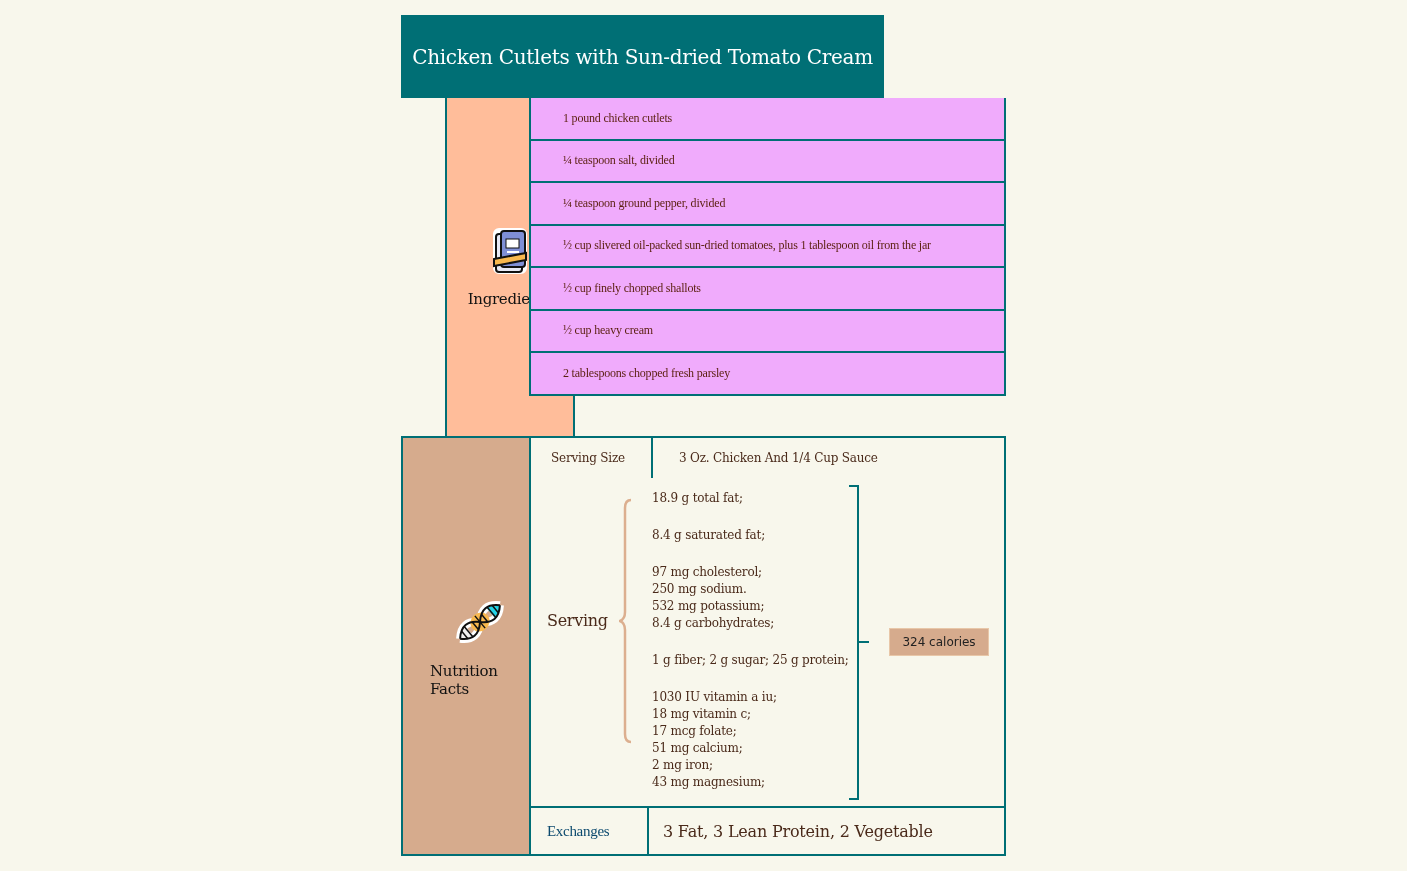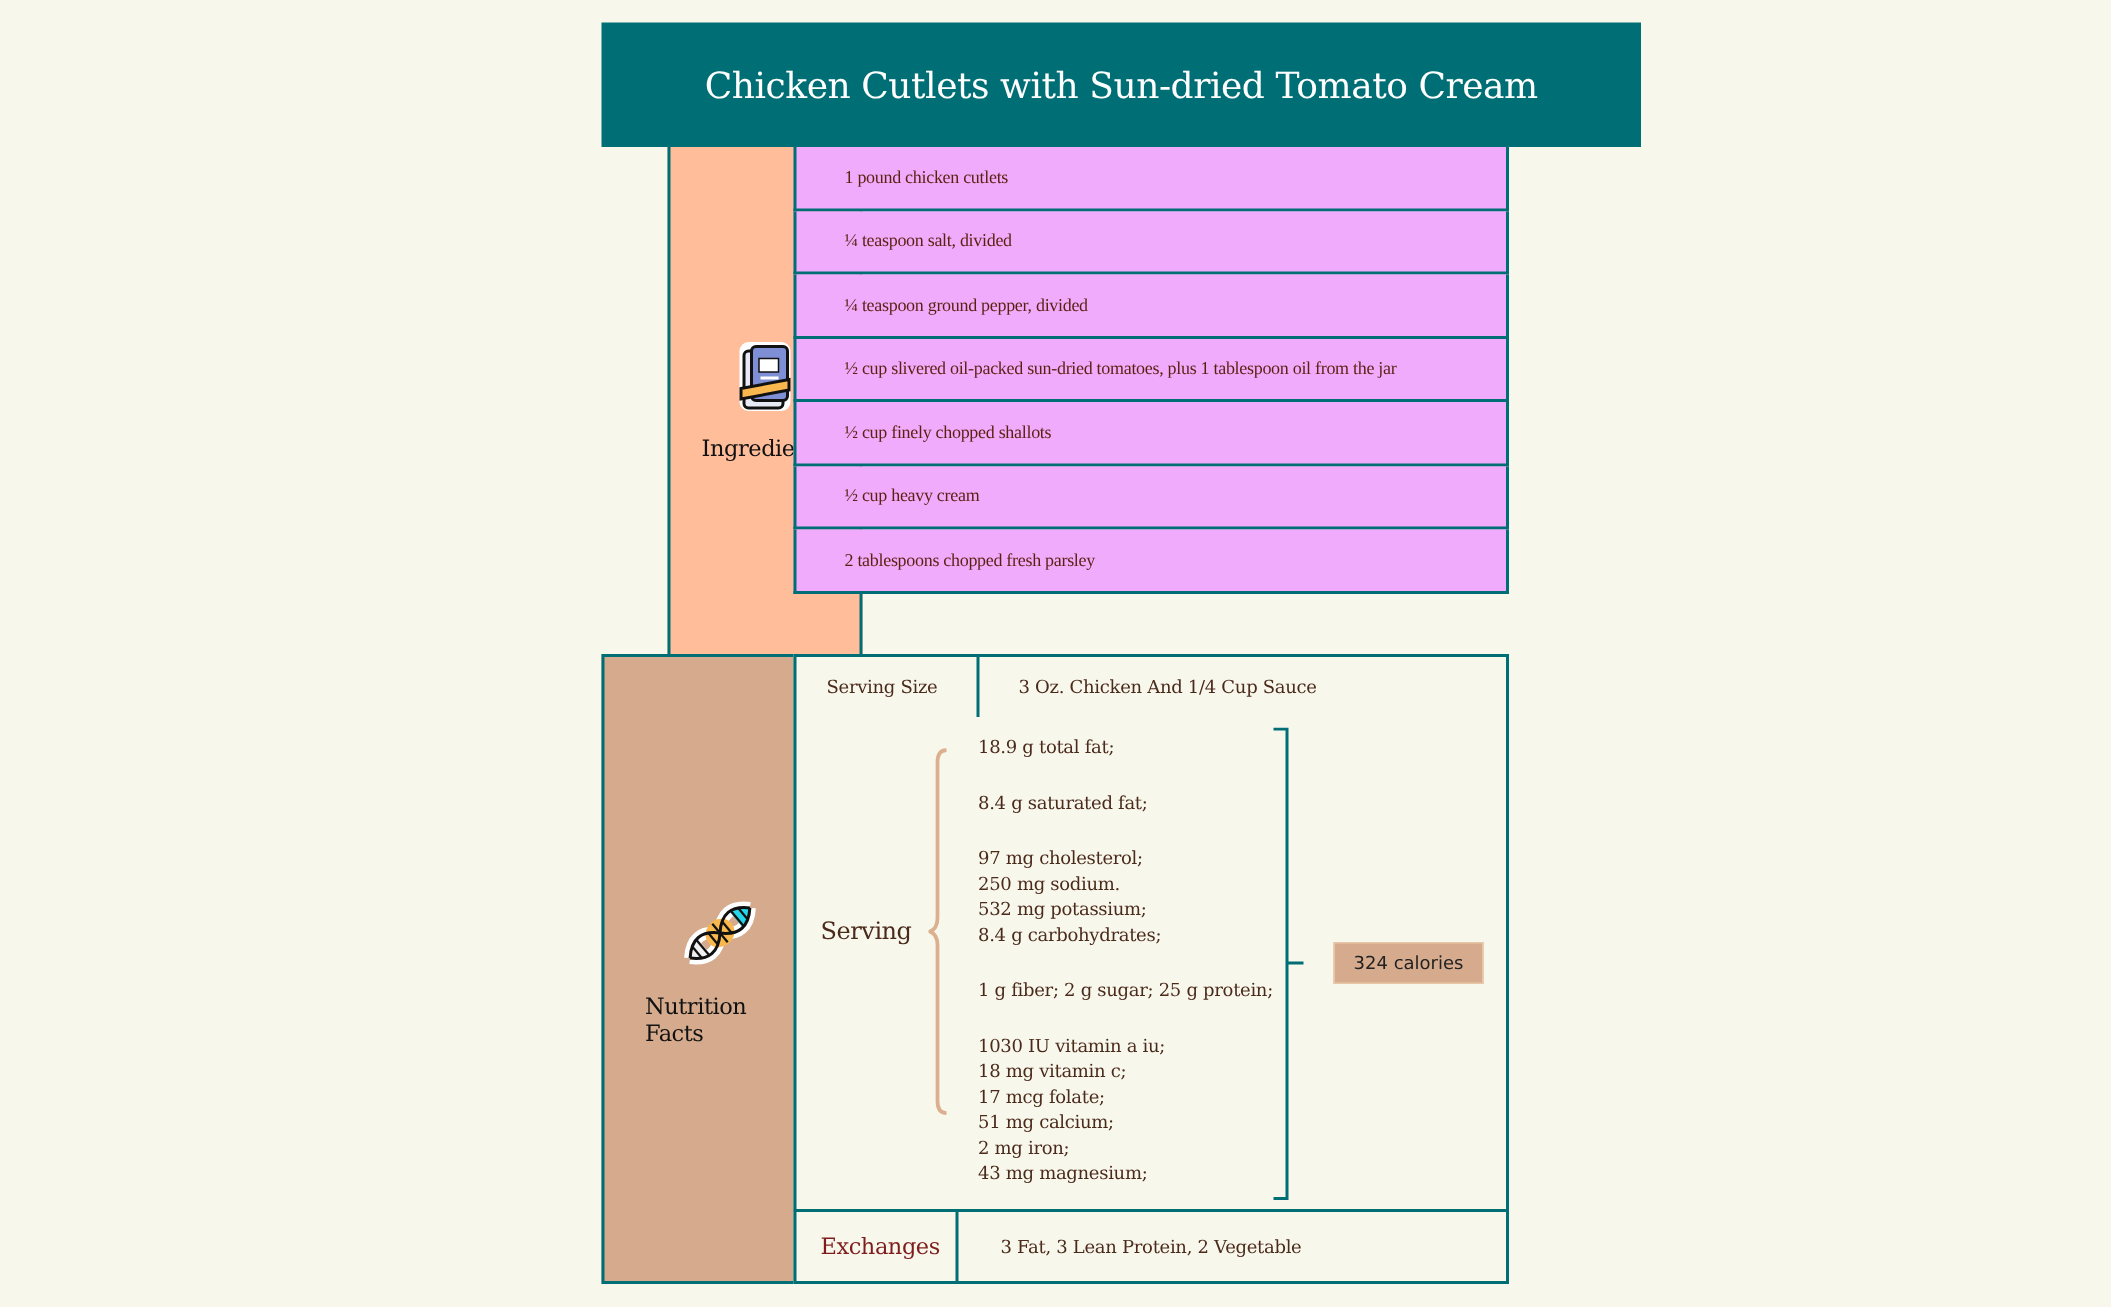--- a/index.html
+++ b/index.html
@@ -11,26 +11,26 @@
       overflow: hidden;
     }
     .card {
       position: absolute;
       left: 401px; top: 15px;
       width: 605px;
       box-sizing: border-box;
     }
     .title-bar {
       position: absolute; left: 0; top: 0;
-      width: 693px; height: 83px;
+      width: 483px; height: 83px;
       background: #006f75;
       color: #ffffff;
       display: flex; align-items: center; justify-content: center;
       font-family: "DejaVu Serif", serif;
-      font-size: 24px;
+      font-size: 20px;
       letter-spacing: -0.3px;
     }
     .side {
       position: absolute; left: 0;
       width: 130px;
       box-sizing: border-box;
       border: 2px solid #006f75;
       display: flex; flex-direction: column; align-items: center; justify-content: center;
       color: #111;
       font-size: 15px;
@@ -109,28 +109,28 @@
       font-size: 12px; color: #222; margin-left: 12px;
     }
     .ex-row {
       position: absolute; left: 0; top: 370px; width: 477px; height: 50px;
       box-sizing: border-box;
       border: 2px solid #006f75;
       background: #f8f7ec;
       display: flex;
     }
     .ex-label {
-      width: 108px; box-sizing: border-box;
+      width: 118px; box-sizing: border-box;
       border-right: 2px solid #006f75;
       display: flex; align-items: center; padding-left: 16px;
-      font-size: 15px; color: #7f1d1d; letter-spacing: -0.3px;
+      font-size: 15px; color: #0c4a6e; letter-spacing: -0.3px; font-family: Liberation Serif, serif;
     }
     .ex-value {
-      flex: 1; display: flex; align-items: center; padding-left: 28px;
-      font-size: 12px; color: #4a2a1a; letter-spacing: -0.2px;
+      flex: 1; display: flex; align-items: center; padding-left: 14px;
+      font-size: 16px; color: #4a2a1a; letter-spacing: -0.2px;
     }
   </style>
 </head>
 <body>
 
 <div class="card">
   <div class="title-bar">Chicken Cutlets with Sun-dried Tomato Cream</div>
 
   <div class="side ing">
     <span>

